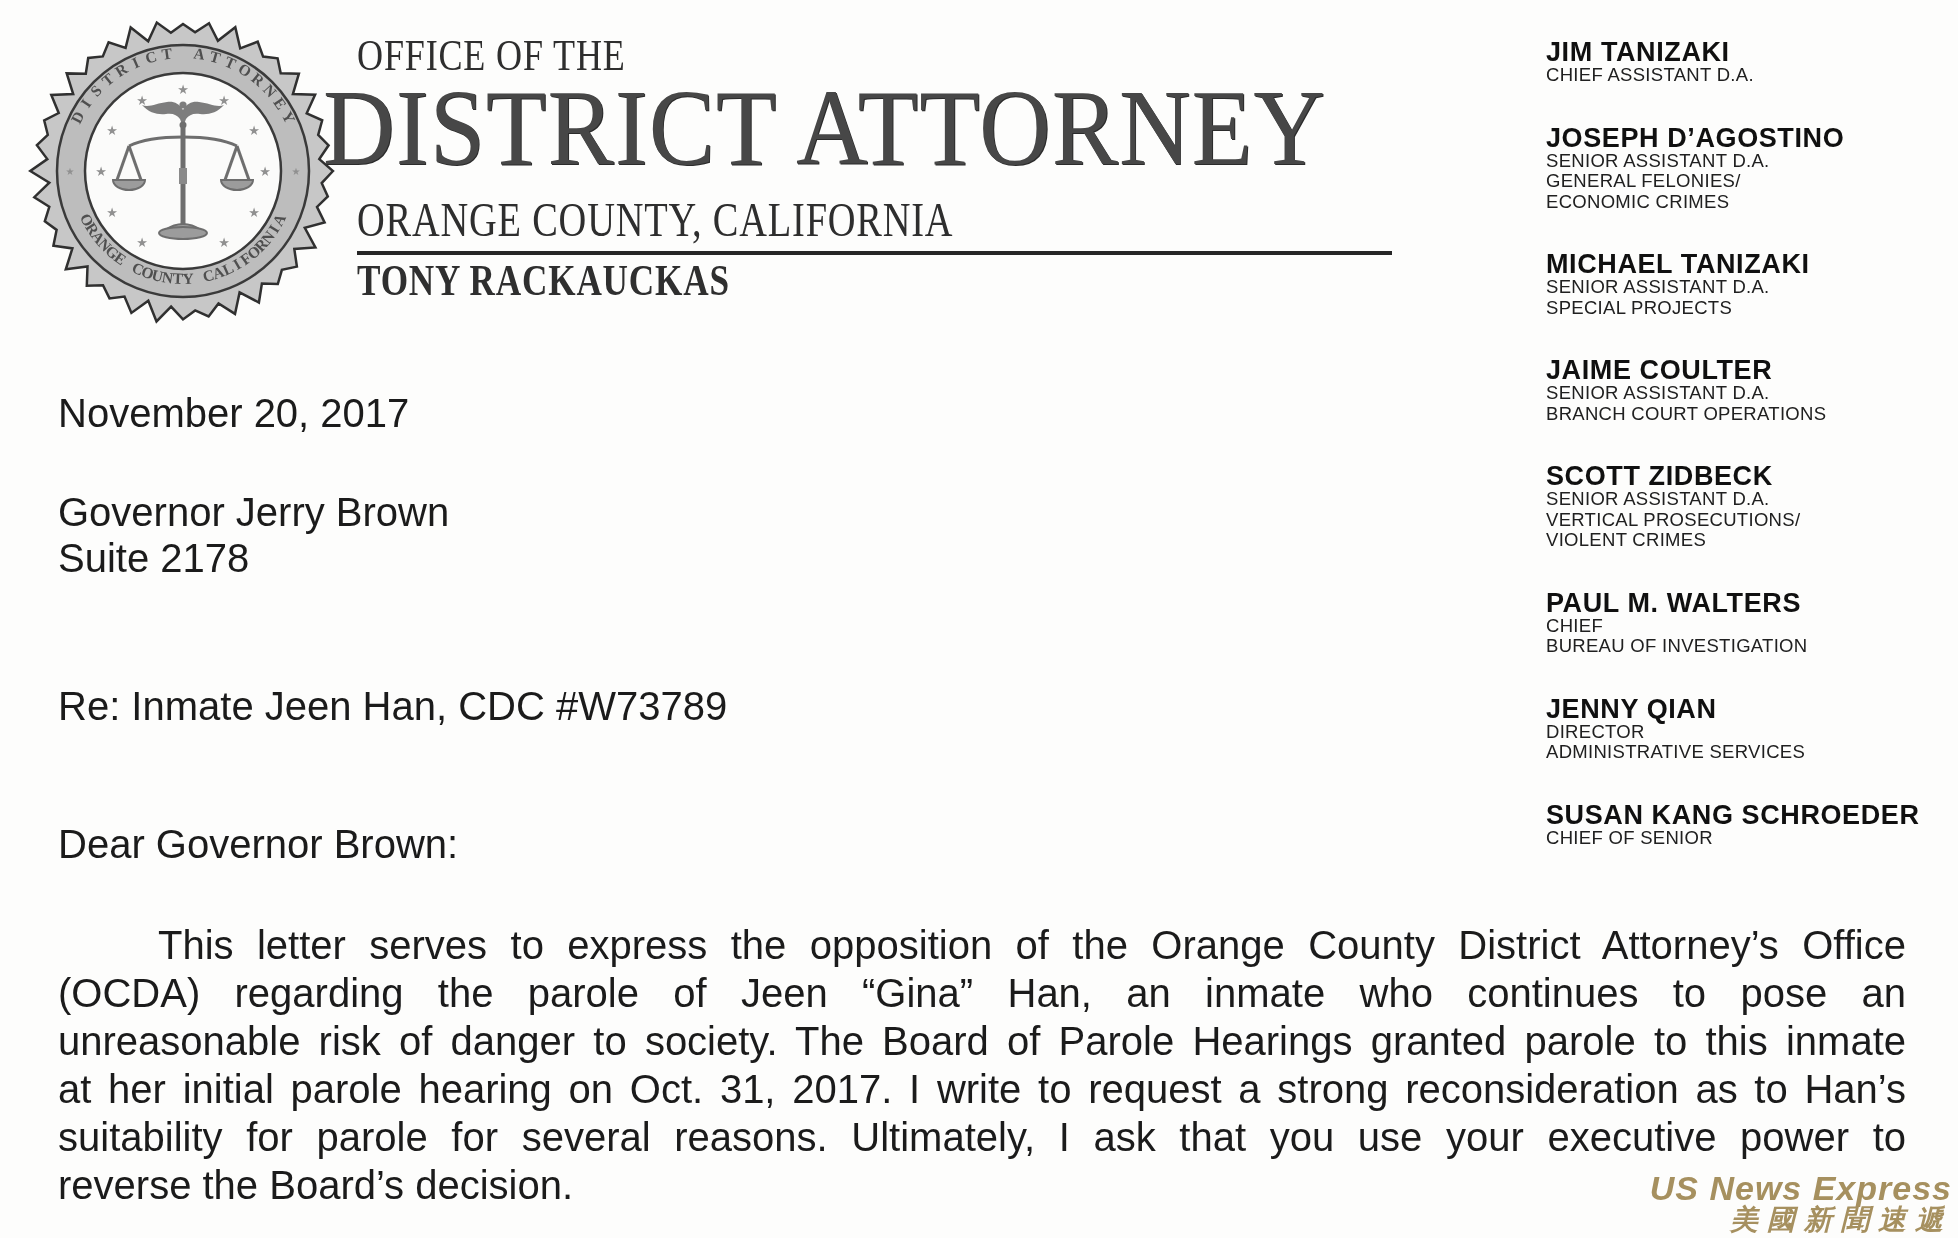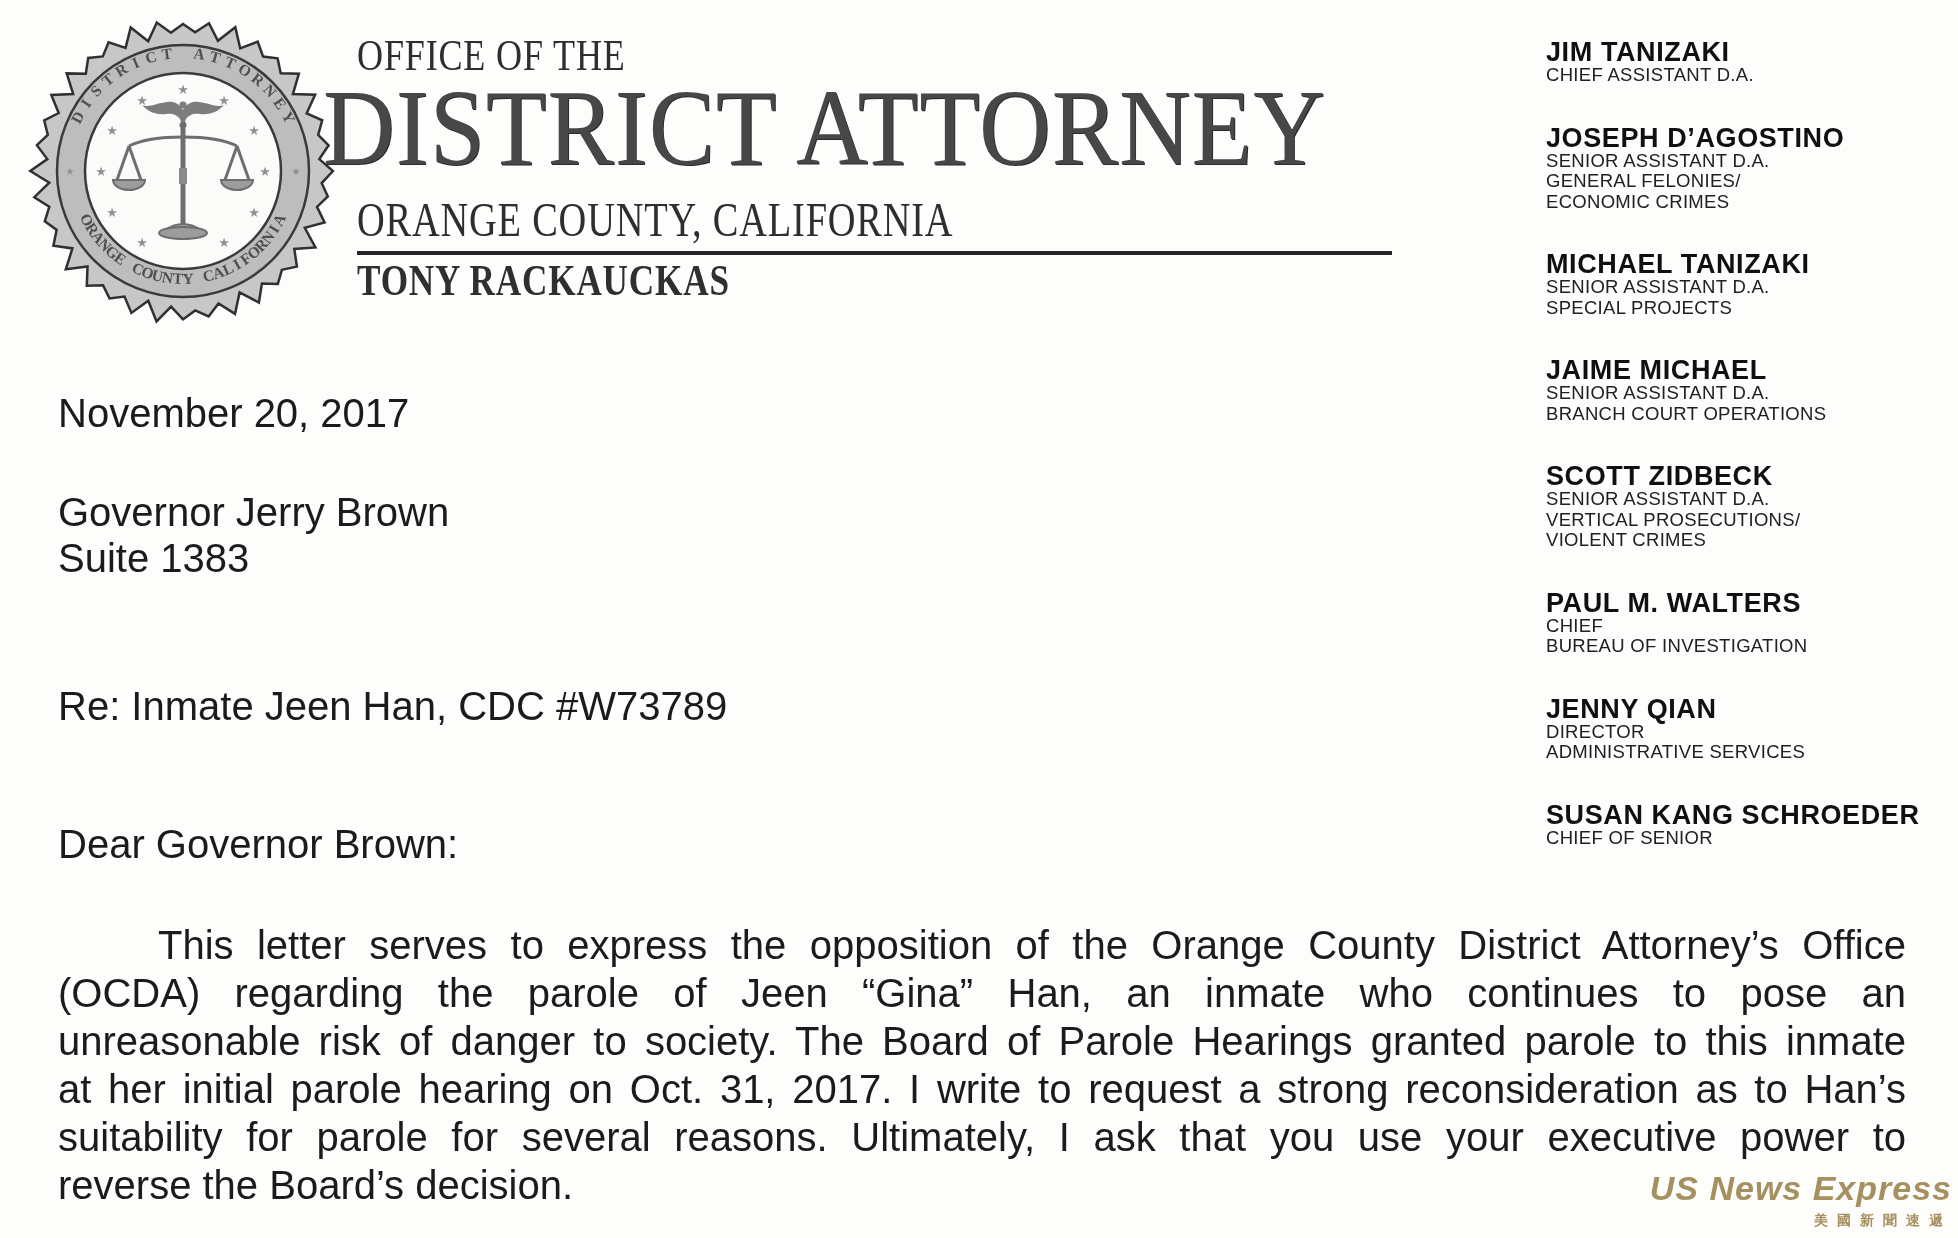--- a/index.html
+++ b/index.html
@@ -28,21 +28,21 @@
   .subject{top:684px;}
   .salutation{top:822px;}
   .para{top:921px;width:1848px;line-height:48px;}
   .para .ln{text-align:justify;text-align-last:justify;}
   .para .ln.first{text-indent:100px;}
   .para .ln.last{text-align:left;text-align-last:left;}
   
   .wm{position:absolute;right:6px;top:1170px;text-align:right;}
   .wm-en{font-family:Liberation Sans, sans-serif;font-style:italic;font-weight:bold;
          font-size:34px;line-height:36px;letter-spacing:1px;}
-  .wm-zh{font-size:14px;line-height:26px;letter-spacing:9px;margin-top:1px;font-weight:bold;}
+  .wm-zh{font-size:28px;line-height:26px;letter-spacing:9px;margin-top:1px;font-weight:bold;font-style:italic;}
   
   .seal-arc text{font-family:"Liberation Serif","DejaVu Serif",serif;font-size:15.5px;font-weight:bold;
                  fill:#4f4f4f;text-anchor:middle;}
   .seal-stars text{font-family:"DejaVu Sans",sans-serif;fill:#909090;text-anchor:middle;}
 </style>
 </head>
 <body>
 
 <div class="page">
 
@@ -148,21 +148,21 @@
       <div class="staff-title">SENIOR ASSISTANT D.A.</div>
       <div class="staff-title">GENERAL FELONIES/</div>
       <div class="staff-title">ECONOMIC CRIMES</div>
     </div>
     <div class="staff-group">
       <div class="staff-name">MICHAEL TANIZAKI</div>
       <div class="staff-title">SENIOR ASSISTANT D.A.</div>
       <div class="staff-title">SPECIAL PROJECTS</div>
     </div>
     <div class="staff-group">
-      <div class="staff-name">JAIME MICHAEL</div>
+      <div class="staff-name">JAIME COULTER</div>
       <div class="staff-title">SENIOR ASSISTANT D.A.</div>
       <div class="staff-title">BRANCH COURT OPERATIONS</div>
     </div>
     <div class="staff-group">
       <div class="staff-name">SCOTT ZIDBECK</div>
       <div class="staff-title">SENIOR ASSISTANT D.A.</div>
       <div class="staff-title">VERTICAL PROSECUTIONS/</div>
       <div class="staff-title">VIOLENT CRIMES</div>
     </div>
     <div class="staff-group">
@@ -178,21 +178,21 @@
     <div class="staff-group">
       <div class="staff-name">SUSAN KANG SCHROEDER</div>
       <div class="staff-title">CHIEF OF SENIOR</div>
     </div>
   </div>
 
   <div class="body-text date">November 20, 2017</div>
 
   <div class="body-text addr">
     <div>Governor Jerry Brown</div>
-    <div>Suite 1383</div>
+    <div>Suite 2178</div>
   </div>
 
   <div class="body-text subject">Re: Inmate Jeen Han, CDC #W73789</div>
   <div class="body-text salutation">Dear Governor Brown:</div>
 
   <div class="body-text para">
     <div class="ln first">This letter serves to express the opposition of the Orange County District Attorney’s Office</div>
     <div class="ln">(OCDA) regarding the parole of Jeen “Gina” Han, an inmate who continues to pose an</div>
     <div class="ln">unreasonable risk of danger to society. The Board of Parole Hearings granted parole to this inmate</div>
     <div class="ln">at her initial parole hearing on Oct. 31, 2017. I write to request a strong reconsideration as to Han’s</div>

